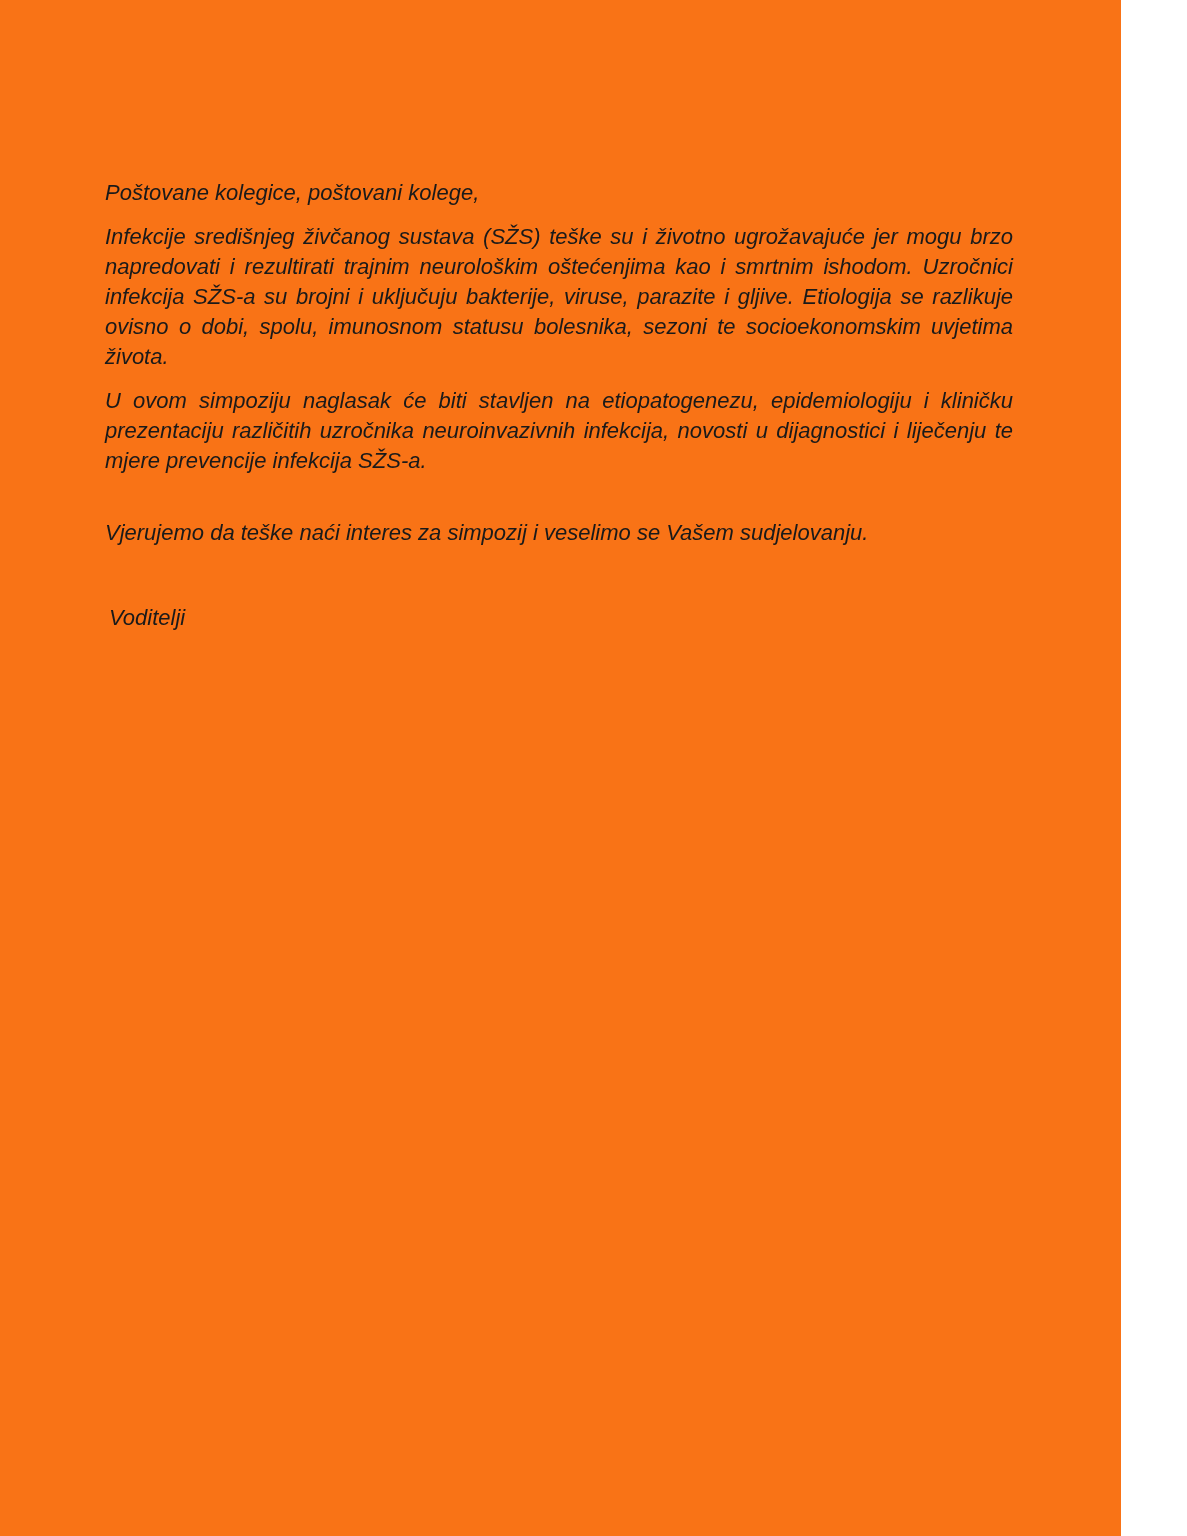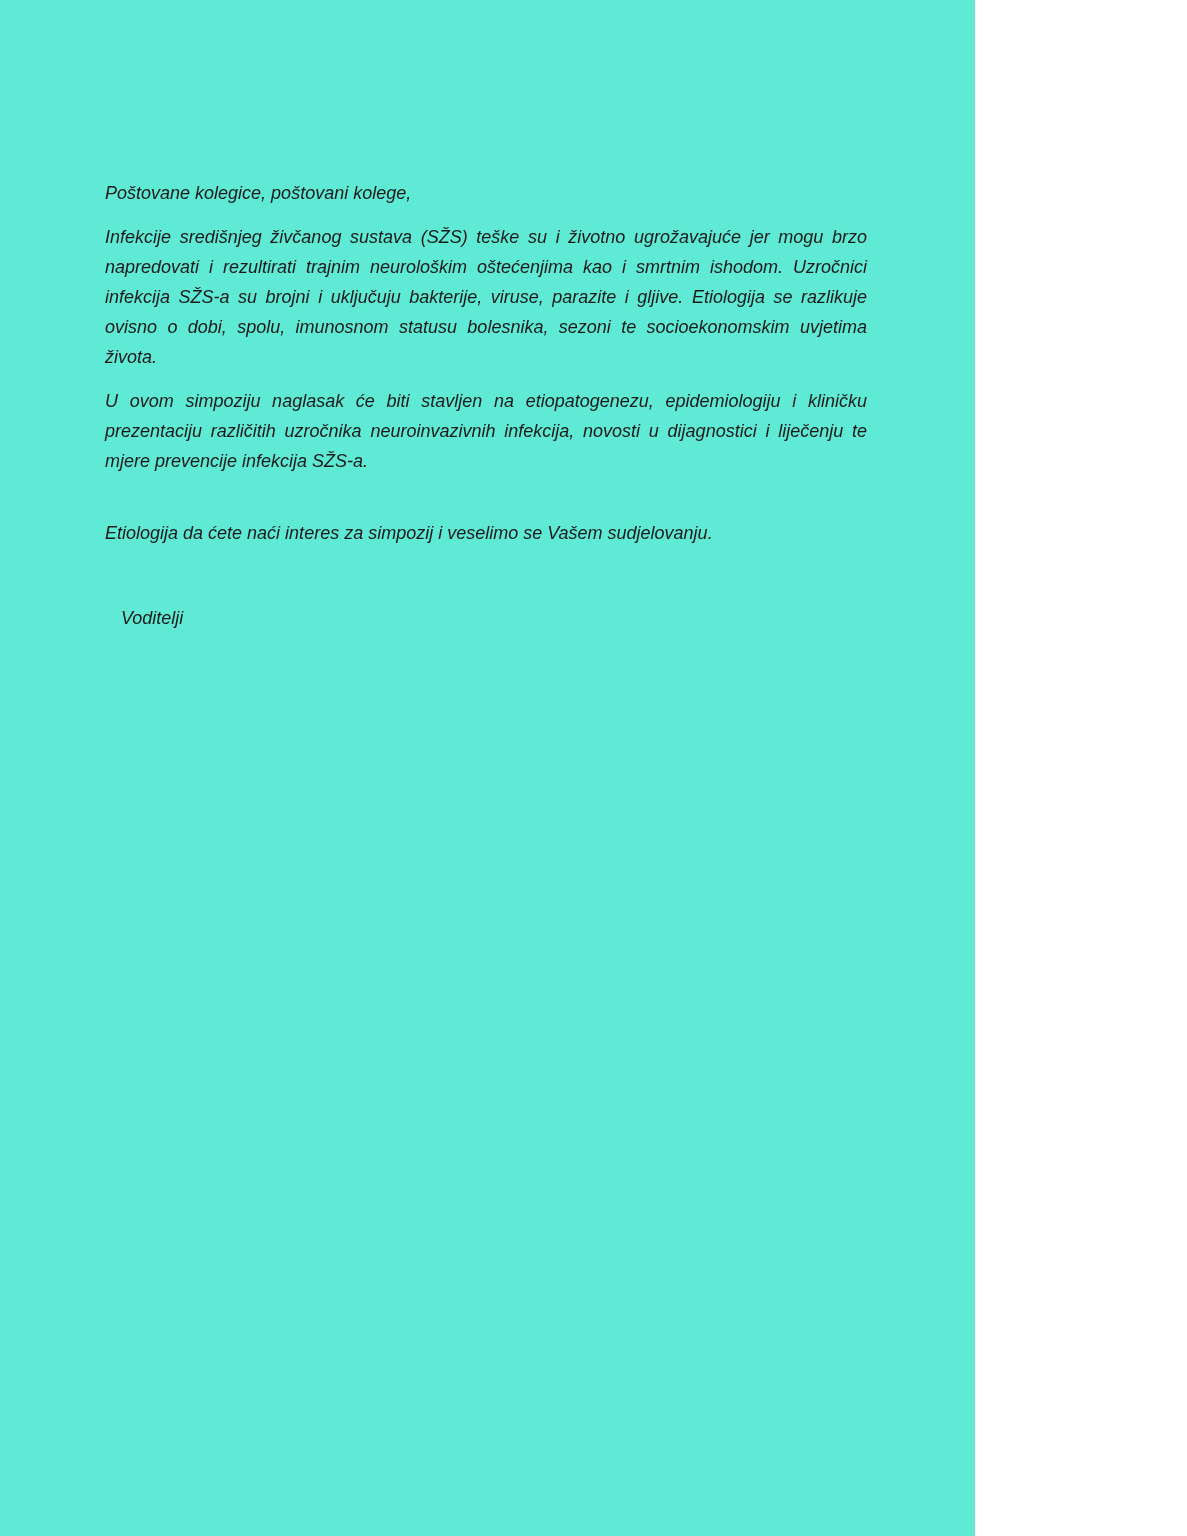--- a/index.html
+++ b/index.html
@@ -2,55 +2,55 @@
 <html><head>
 <meta charset="utf-8">
 <style>
   html, body {
     margin: 0;
     padding: 0;
     background: #ffffff;
   }
   .page {
     position: relative;
-    width: 975px;
+    width: 1121px;
     height: 1536px;
     box-sizing: border-box;
-    background: #5eead4;
+    background: #f97316;
     padding: 178px 100px 0 105px;
     font-family: "Liberation Sans", sans-serif;
     font-style: italic;
-    font-size: 18px;
+    font-size: 22px;
     line-height: 30px;
     color: #1a1a1a;
     overflow: hidden;
   }
   .salutation {
     margin: 0 0 14px 0;
     text-align: left;
   }
   .para {
     margin: 0 8px 14px 0;
     text-align: justify;
   }
   .closing {
     margin: 42px 0 0 0;
     text-align: left;
   }
   .signature {
-    margin: 55px 0 0 16px;
+    margin: 55px 0 0 4px;
     text-align: left;
   }
 </style>
 </head>
 <body>
 
 <div class="page">
   <p class="salutation">Poštovane kolegice, poštovani kolege,</p>
 
   <p class="para">Infekcije središnjeg živčanog sustava (SŽS) teške su i životno ugrožavajuće jer mogu brzo napredovati i rezultirati trajnim neurološkim oštećenjima kao i smrtnim ishodom. Uzročnici infekcija SŽS-a su brojni i uključuju bakterije, viruse, parazite i gljive. Etiologija se razlikuje ovisno o dobi, spolu, imunosnom statusu bolesnika, sezoni te socioekonomskim uvjetima života.</p>
 
   <p class="para">U ovom simpoziju naglasak će biti stavljen na etiopatogenezu, epidemiologiju i kliničku prezentaciju različitih uzročnika neuroinvazivnih infekcija, novosti u dijagnostici i liječenju te mjere prevencije infekcija SŽS-a.</p>
 
-  <p class="closing">Etiologija da ćete naći interes za simpozij i veselimo se Vašem sudjelovanju.</p>
+  <p class="closing">Vjerujemo da teške naći interes za simpozij i veselimo se Vašem sudjelovanju.</p>
 
   <p class="signature">Voditelji</p>
 </div>
 
 </body></html>

